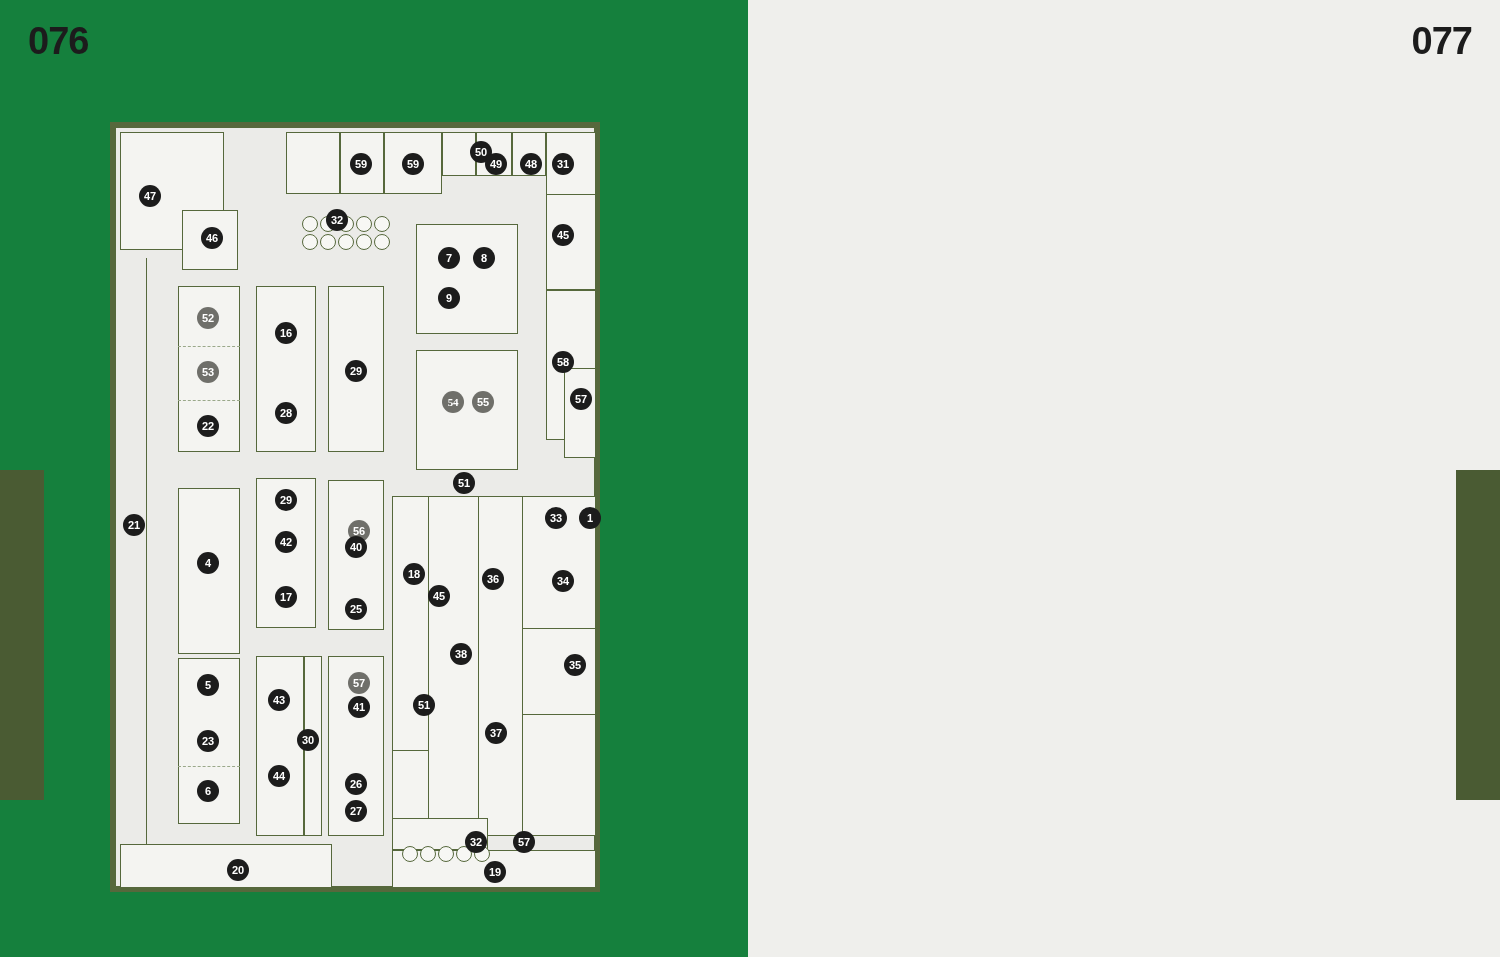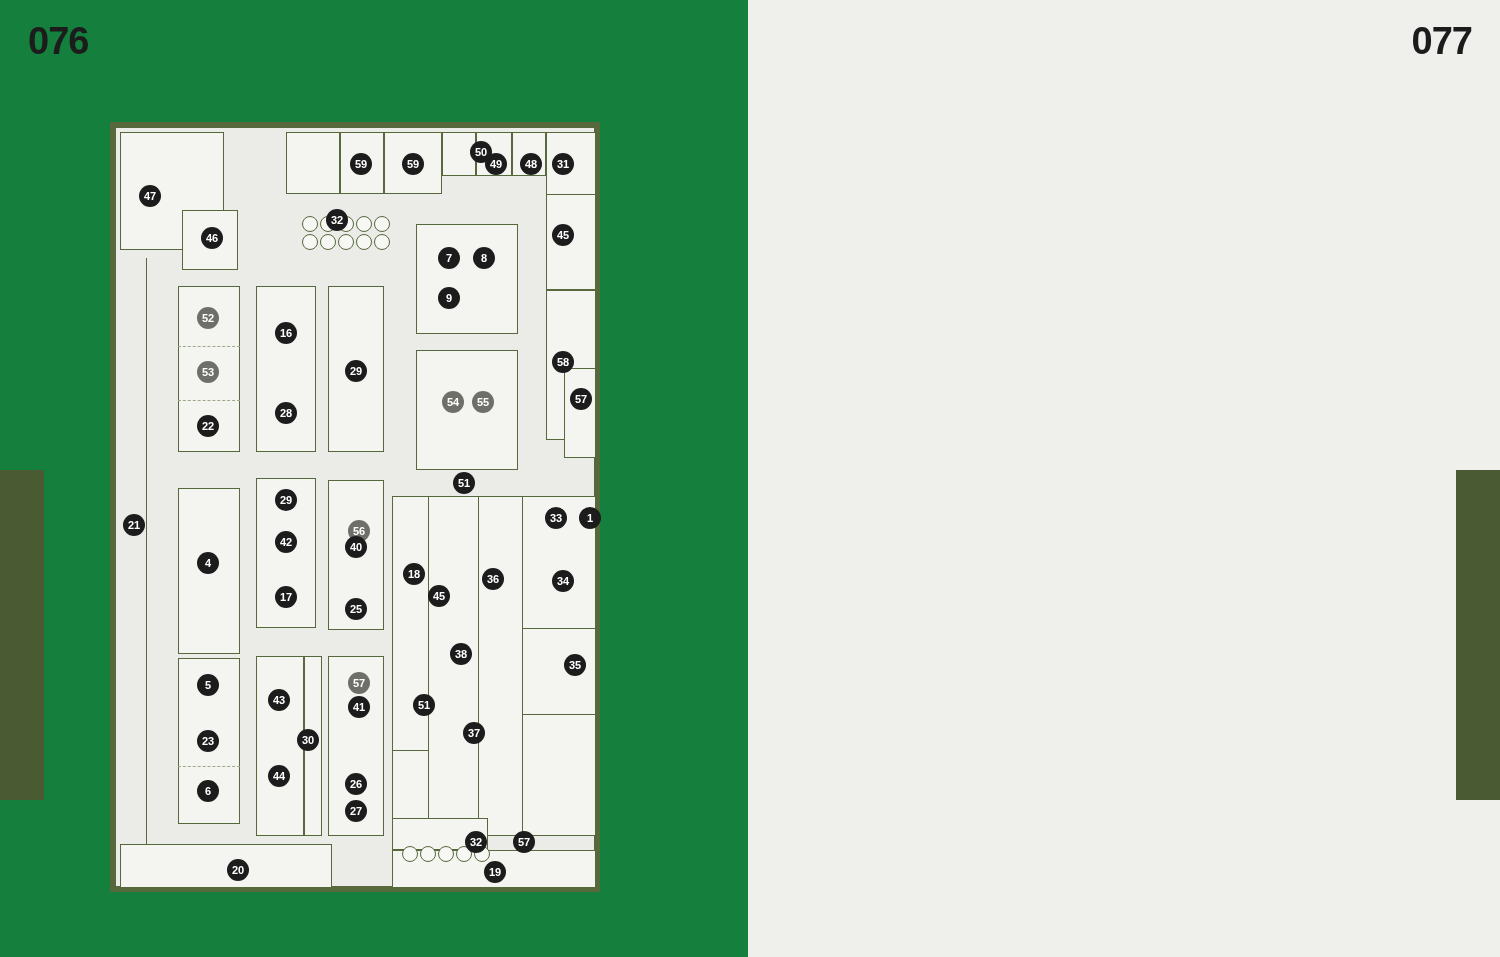--- a/index.html
+++ b/index.html
@@ -131,21 +131,21 @@
           <div class="mk" style="left: 368px; top: 130px;">8</div>
           <div class="mk" style="left: 333px; top: 170px;">9</div>
           <div class="mk grey" style="left: 92px; top: 190px;">52</div>
           <div class="mk" style="left: 170px; top: 205px;">16</div>
           <div class="mk grey" style="left: 92px; top: 244px;">53</div>
           <div class="mk" style="left: 240px; top: 243px;">29</div>
           <div class="mk" style="left: 447px; top: 234px;">58</div>
           <div class="mk" style="left: 465px; top: 271px;">57</div>
           <div class="mk" style="left: 92px; top: 298px;">22</div>
           <div class="mk" style="left: 170px; top: 285px;">28</div>
-          <div class="mk grey" style="left: 337px; top: 274px;">54</div>
+          <div class="mk grey" style="left: 337px; top: 274px; font-family: Liberation Serif, serif;">54</div>
           <div class="mk grey" style="left: 367px; top: 274px;">55</div>
           <div class="mk" style="left: 348px; top: 355px;">51</div>
           <div class="mk" style="left: 170px; top: 372px;">29</div>
           <div class="mk grey" style="left: 243px; top: 379px; margin-top: 24px;">56</div>
           <div class="mk" style="left: 440px; top: 390px;">33</div>
           <div class="mk" style="left: 474px; top: 390px;">1</div>
           <div class="mk" style="left: 170px; top: 414px;">42</div>
           <div class="mk" style="left: 240px; top: 419px;">40</div>
           <div class="mk" style="left: 18px; top: 397px;">21</div>
           <div class="mk" style="left: 92px; top: 435px;">4</div>
@@ -154,21 +154,21 @@
           <div class="mk" style="left: 377px; top: 451px;">36</div>
           <div class="mk" style="left: 447px; top: 453px;">34</div>
           <div class="mk" style="left: 170px; top: 469px;">17</div>
           <div class="mk" style="left: 240px; top: 481px;">25</div>
           <div class="mk" style="left: 345px; top: 526px;">38</div>
           <div class="mk" style="left: 447px; top: 537px; margin-left: 12px;">35</div>
           <div class="mk" style="left: 92px; top: 557px;">5</div>
           <div class="mk" style="left: 163px; top: 572px;">43</div>
           <div class="mk grey" style="left: 243px; top: 555px;">57</div>
           <div class="mk" style="left: 308px; top: 577px;">51</div>
-          <div class="mk" style="left: 358px; top: 605px;">37</div>
+          <div class="mk" style="left: 380px; top: 605px;">37</div>
           <div class="mk" style="left: 92px; top: 613px;">23</div>
           <div class="mk" style="left: 192px; top: 612px;">30</div>
           <div class="mk" style="left: 243px; top: 579px;">41</div>
           <div class="mk" style="left: 163px; top: 648px;">44</div>
           <div class="mk" style="left: 240px; top: 656px;">26</div>
           <div class="mk" style="left: 92px; top: 663px;">6</div>
           <div class="mk" style="left: 240px; top: 683px;">27</div>
           <div class="mk" style="left: 360px; top: 714px;">32</div>
           <div class="mk" style="left: 408px; top: 714px;">57</div>
           <div class="mk" style="left: 122px; top: 742px;">20</div>

